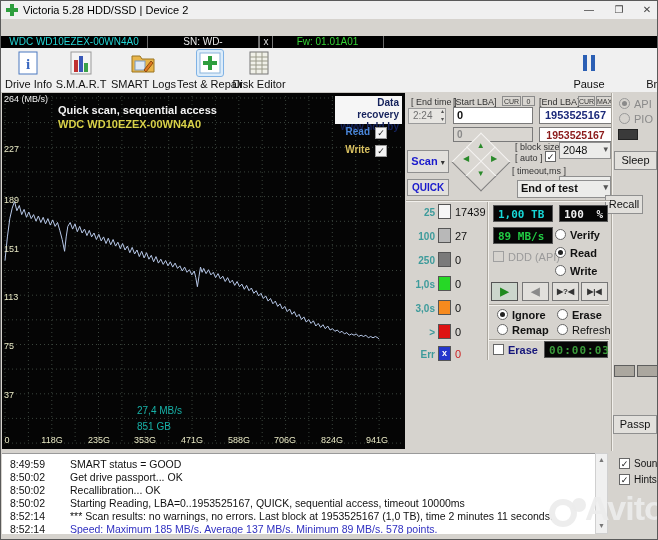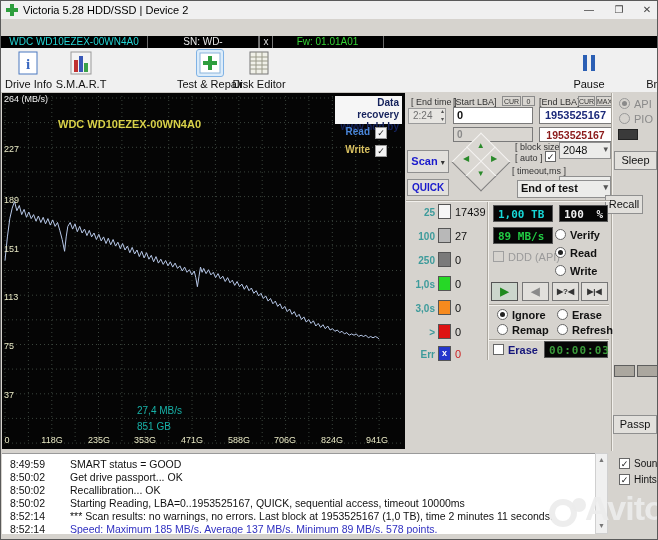--- a/index.html
+++ b/index.html
@@ -123,20 +123,28 @@
       <span class="tlabel">Drive Info</span>
     </div>
     <div class="abs tbtn" style="left:52px;width:56px">
       <svg class="ticon" viewBox="0 0 26 26">
           <rect x="3" y="2" width="20" height="22" fill="#f4f4f4" stroke="#999"></rect>
           <rect x="6" y="10" width="4" height="12" fill="#c03030"></rect>
           <rect x="11" y="6" width="4" height="16" fill="#3858b8"></rect>
           <rect x="16" y="13" width="4" height="9" fill="#38a048"></rect>
         </svg>
       <span class="tlabel">S.M.A.R.T</span>
+    </div>
+    <div class="abs tbtn" style="left:110px;width:64px">
+      <svg class="ticon" viewBox="0 0 26 26">
+          <path d="M2 6 L10 6 L12 9 L24 9 L24 22 L2 22 Z" fill="#e8b54a" stroke="#9a7420"></path>
+          <rect x="5" y="11" width="10" height="9" fill="#dfe9f5" stroke="#7a9ac0"></rect>
+          <path d="M14 20 L21 11 L23 13 L16 22 Z" fill="#e07820" stroke="#904c10"></path>
+        </svg>
+      <span class="tlabel">SMART Logs</span>
     </div>
     <div class="abs tbtn selected" style="left:176px;width:66px">
       <svg class="ticon" viewBox="0 0 26 26">
           <rect x="3" y="3" width="20" height="20" fill="#fff" stroke="#8ab4dc"></rect>
           <rect x="11" y="6" width="4" height="14" fill="#2e9e3e"></rect>
           <rect x="6" y="11" width="14" height="4" fill="#2e9e3e"></rect>
         </svg>
       <span class="tlabel">Test &amp; Repair</span>
     </div>
     <div class="abs tbtn" style="left:228px;width:60px">
@@ -219,20 +227,21 @@
     <span class="abs g-ylabel" style="top:297px">37</span>
     <span class="abs g-xlabel" style="left:-12px">0</span>
     <span class="abs g-xlabel" style="left:33px">118G</span>
     <span class="abs g-xlabel" style="left:80px">235G</span>
     <span class="abs g-xlabel" style="left:126px">353G</span>
     <span class="abs g-xlabel" style="left:173px">471G</span>
     <span class="abs g-xlabel" style="left:220px">588G</span>
     <span class="abs g-xlabel" style="left:266px">706G</span>
     <span class="abs g-xlabel" style="left:313px">824G</span>
     <span class="abs g-xlabel" style="left:358px">941G</span>
+    <span class="abs" id="g-title">Quick scan, sequential access</span>
     <span class="abs" id="g-subtitle">WDC WD10EZEX-00WN4A0</span>
     <div class="abs" id="g-badge">
       <div>Data recovery</div>
       <div>www.hdd.by</div>
     </div>
     <span class="abs g-rw" style="left:330px;top:33px;color:#4a86d8">Read</span>
     <span class="abs gcb" style="left:373px;top:34px">✓</span>
     <span class="abs g-rw" style="left:330px;top:51px;color:#d8c060">Write</span>
     <span class="abs gcb" style="left:373px;top:52px">✓</span>
     <span class="abs g-ov" style="top:312px">27,4 MB/s</span>
@@ -353,21 +362,21 @@
 
   <div class="abs groove" style="left:488px;top:303px;width:120px"></div>
 
   <span class="abs rd sel" style="left:496px;top:308px"></span>
   <span class="abs rlabel" style="left:511px;top:308px;font-weight:600">Ignore</span>
   <span class="abs rd" style="left:556px;top:308px"></span>
   <span class="abs rlabel" style="left:571px;top:308px;font-weight:600">Erase</span>
   <span class="abs rd" style="left:496px;top:323px"></span>
   <span class="abs rlabel" style="left:511px;top:323px;font-weight:600">Remap</span>
   <span class="abs rd" style="left:556px;top:323px"></span>
-  <span class="abs rlabel" style="left:571px;top:323px;font-weight:700">Refresh</span>
+  <span class="abs rlabel" style="left:571px;top:323px;font-weight:400">Refresh</span>
 
   <div class="abs groove" style="left:488px;top:338px;width:120px"></div>
 
   <span class="abs cb" style="left:492px;top:343px"></span>
   <span class="abs rlabel" style="left:507px;top:343px;font-weight:700;color:#15157a">Erase</span>
   <div class="abs lcd" style="left:543px;top:340px;width:64px;height:17px;color:#3a9a3a;font-size:11px;letter-spacing:1px">00:00:03</div>
 
   <div class="abs" style="left:613px;top:364px;width:19px;height:10px;background:#aba79f;border:1px solid #5e5e5e"></div>
   <div class="abs" style="left:636px;top:364px;width:19px;height:10px;background:#aba79f;border:1px solid #5e5e5e"></div>
   <div class="abs btn" style="left:612px;top:414px;width:44px;height:19px;line-height:17px">Passp</div>

